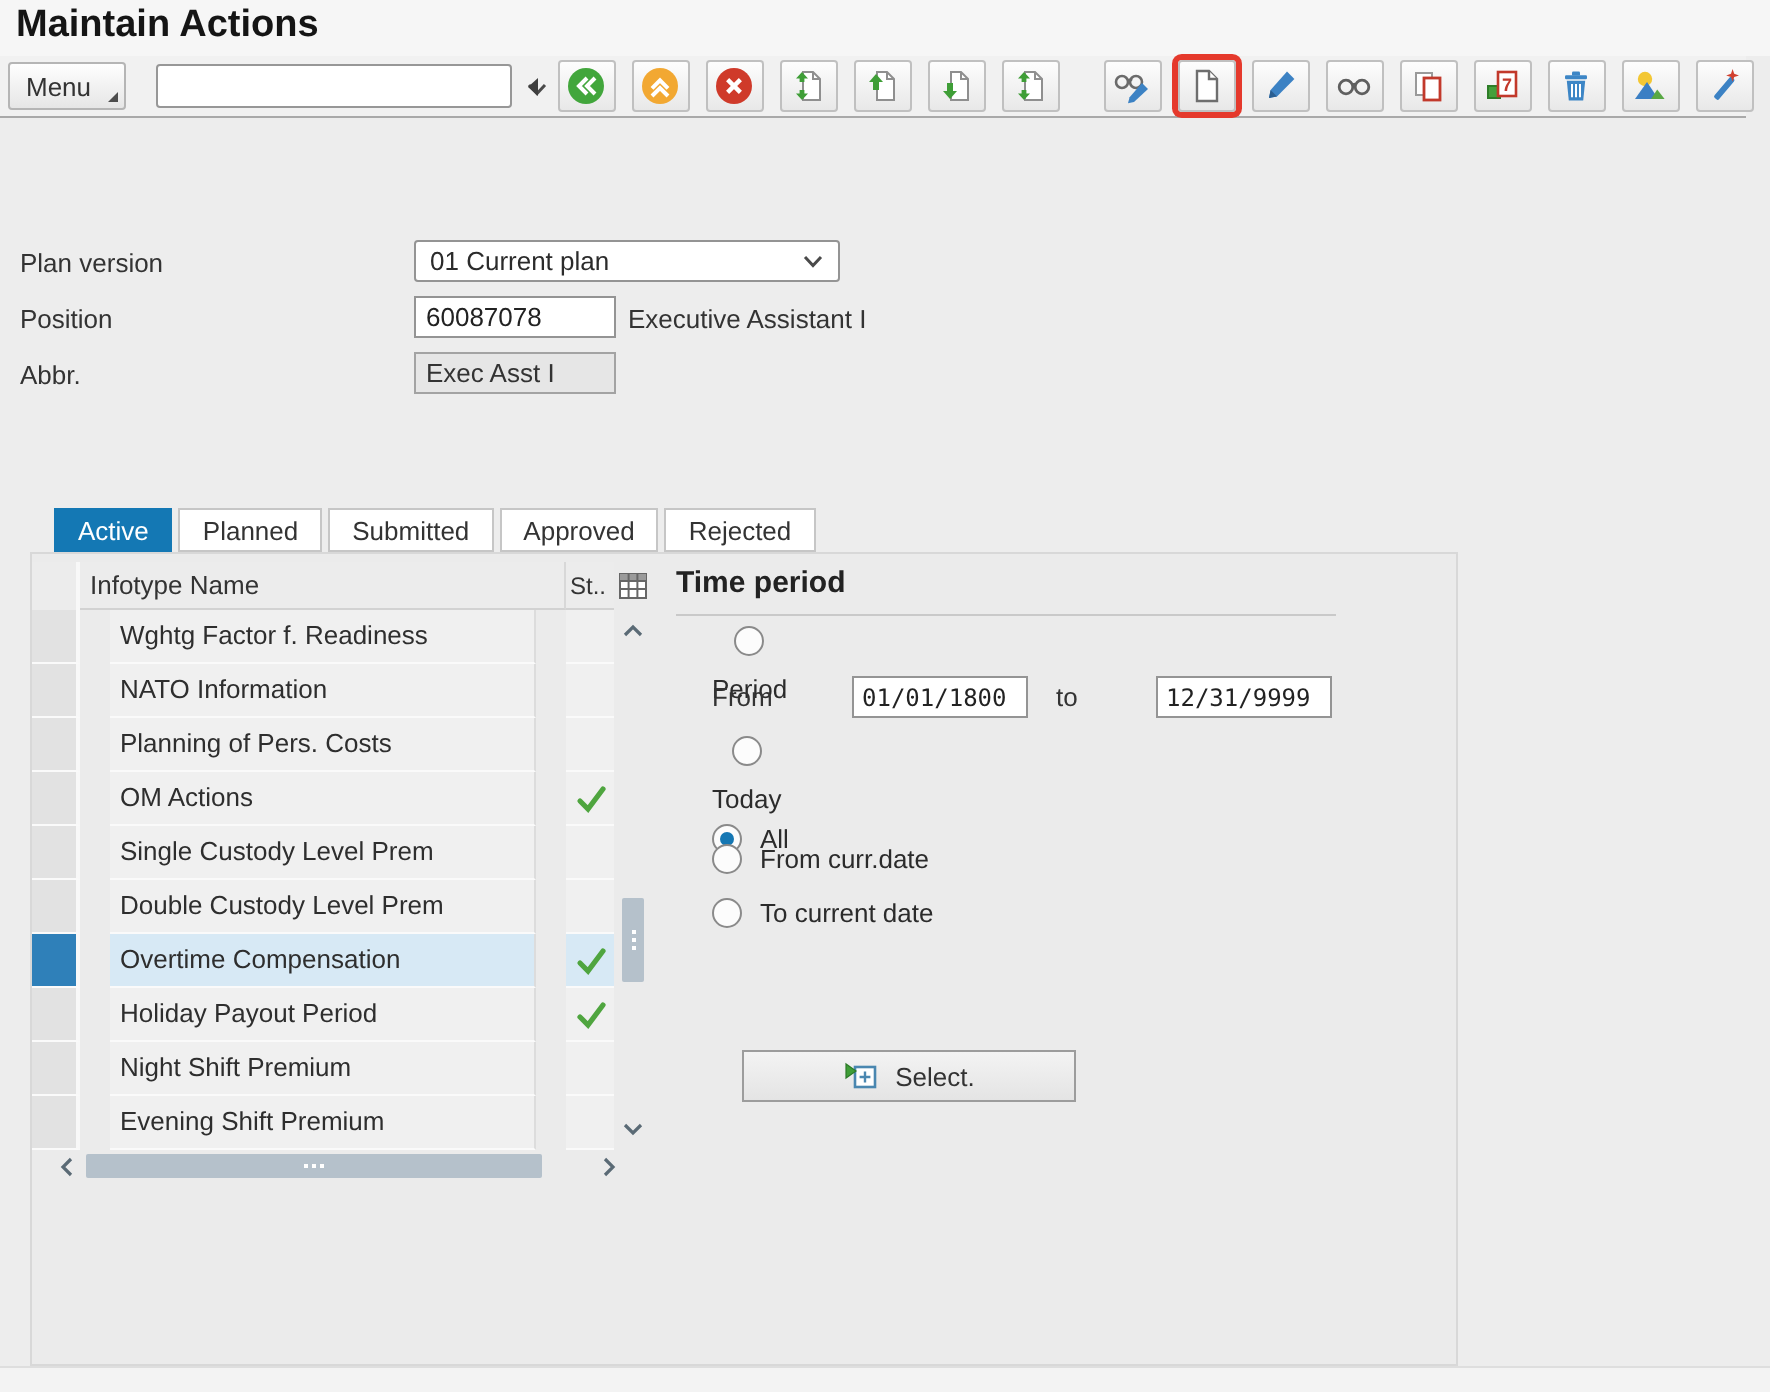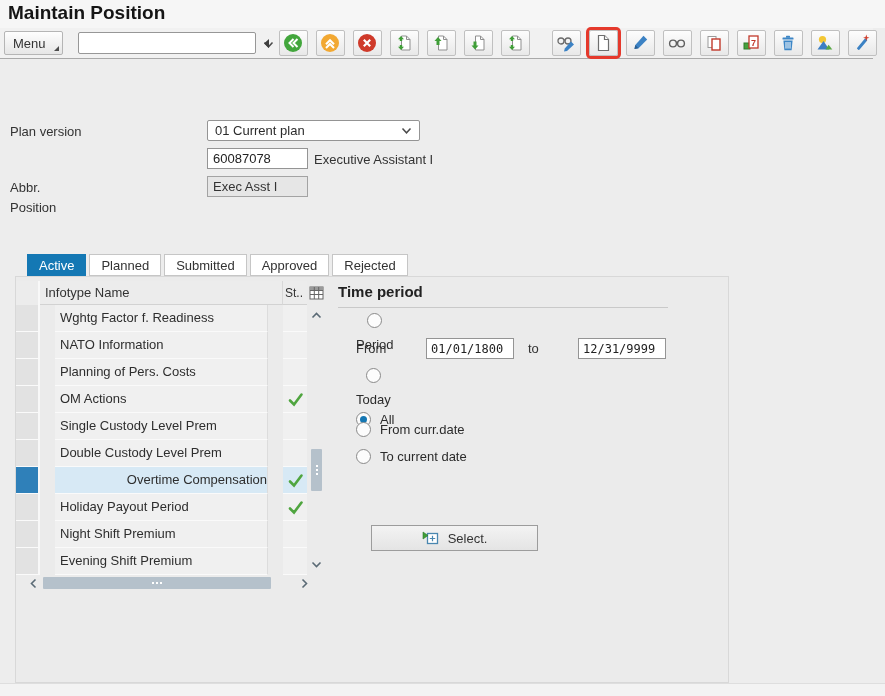--- a/index.html
+++ b/index.html
@@ -88,21 +88,21 @@
   .t-head .hst { width:24px; background:#ececec; line-height:24px; font-size:12px; color:#333;
                  overflow:hidden; border-bottom:1px solid #d2d2d2; padding-left:2px; }
   .trow { display:flex; height:27px; cursor:default;gap:15px; }
   .trow .sel-cell { width:24px; background:#e2e2e2; border-right:2px solid #f8f8f8; border-bottom:1px solid #fafafa; }
   .trow .name-cell { flex:1; background:#f0f0f0; line-height:26px; padding-left:5px; color:#2e2e2e;
                      border-right:1px solid #dcdcdc; border-bottom:1px solid #fafafa;
                      white-space:nowrap; overflow:hidden; }
   .trow .st-cell { width:24px; background:#f0f0f0; border-bottom:1px solid #fafafa;
                    display:flex; align-items:center; justify-content:center; }
   .trow.selected .sel-cell { background:#2f80b9; }
-  .trow.selected .name-cell, .trow.selected .st-cell { background:#d7e9f5;text-align:right; }
+  .trow.selected .name-cell, .trow.selected .st-cell { background:#d7e9f5; }
   .grid-ico { position:absolute; left:293px; top:9px; }
 
   
   .vscroll { position:absolute; left:294px; top:28px; width:13px; height:268px; }
   .vscroll .up { position:absolute; top:2px; left:1px; }
   .vscroll .dn { position:absolute; bottom:2px; left:1px; }
   .vthumb { position:absolute; left:1px; top:144px; width:11px; height:42px; background:#b5c1cb; border-radius:1px;
             display:flex; align-items:center; justify-content:center; }
   .vthumb i { width:2px; height:2px; background:#fff; box-shadow:0 4px 0 #fff, 0 -4px 0 #fff; }
   .hscroll { position:absolute; left:10px; top:299px; width:286px; height:14px; display:flex; align-items:center; }
@@ -132,21 +132,21 @@
     display:flex; align-items:center; justify-content:center; gap:9px;
     font-family:inherit; font-size:13px; color:#333; cursor:default;
   }
 
   .footer { position:absolute; left:0; right:0; bottom:0; height:13px; background:#f3f3f3; border-top:1px solid #dedede; }
 </style>
 </head>
 <body>
 
 <div class="titlebar">
-  <div class="title">Maintain Position</div>
+  <div class="title">Maintain Actions</div>
 </div>
 
 <div class="toolbar">
   <button class="menu-btn">Menu</button>
   <div class="tb-sep"></div>
   <div class="combo">
     <input value="" style="">
     <span class="chev">
       <svg width="11" height="8">
           <path d="M1.5 1.5 L5.5 5.8 L9.5 1.5" stroke="#4a4a4a" stroke-width="1.5" fill="none"></path>
@@ -274,21 +274,21 @@
 </div>
 
 <div class="f-label" style="top:124px;">Plan version</div>
 <div class="plan-select">
   <span>01 Current plan</span>
   <svg width="11" height="8">
       <path d="M1.5 1.5 L5.5 5.8 L9.5 1.5" stroke="#4a4a4a" stroke-width="1.5" fill="none"></path>
     </svg>
 </div>
 
-<div class="f-label" style="top:152px;margin-top:48px;">Position</div>
+<div class="f-label" style="top:152px;">Position</div>
 <input class="txt-input" style="left: 207px; top: 148px; width: 101px;" value="60087078">
 <div class="f-label" style="left:314px; top:152px;">Executive Assistant I</div>
 
 <div class="f-label" style="top:180px;">Abbr.</div>
 <div class="ro-field">Exec Asst I</div>
 
 <div class="tabstrip">
     <div class="tab active">Active</div>
     <div class="tab">Planned</div>
     <div class="tab">Submitted</div>

